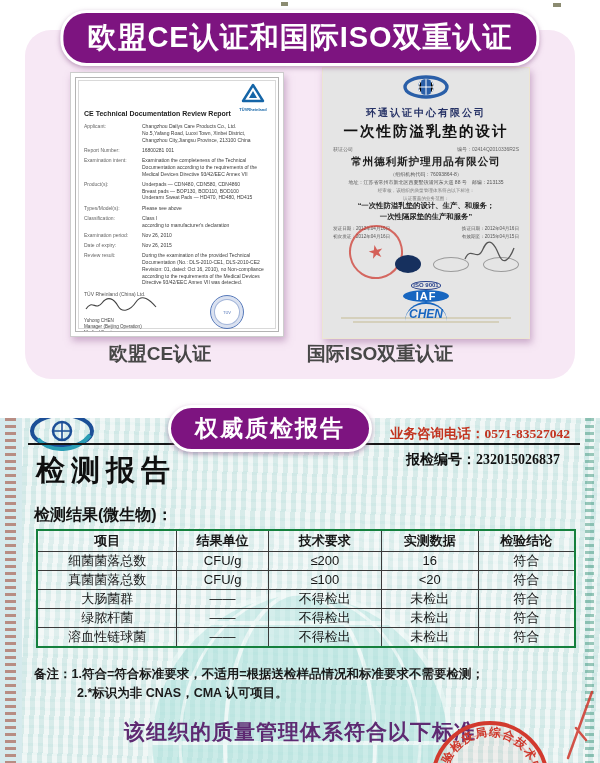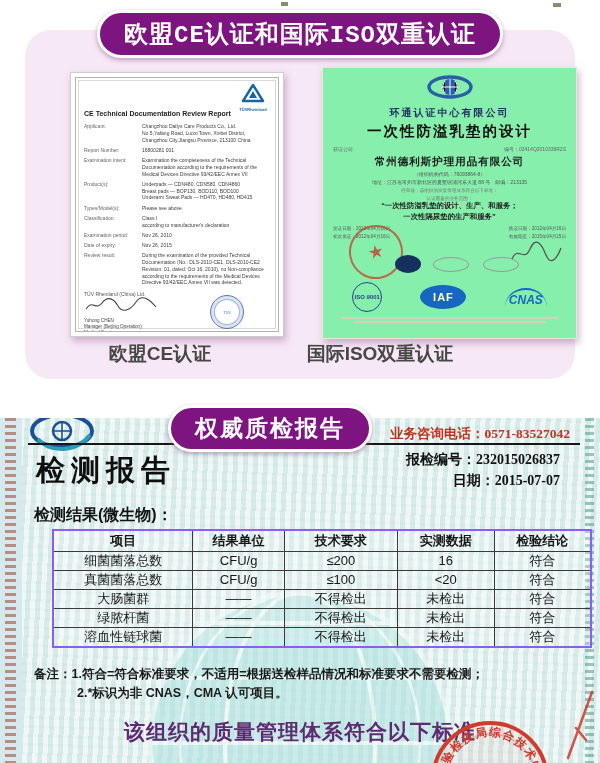--- a/index.html
+++ b/index.html
@@ -13,21 +13,21 @@
   
   .panel1 {
     position:absolute; left:25px; top:30px; width:550px; height:349px;
     background:#f7e8f5; border-radius:26px;
   }
   .pill {
     position:absolute; background:#7d1480; color:#fff; font-weight:bold;
     border:3px solid #ffffff; border-radius:26px; text-align:center;
     box-shadow:0 2px 5px rgba(140,90,140,.55); white-space:nowrap; z-index:6;
   }
-  .pill1 { left:50%; transform:translateX(-50%); top:10px; padding:5px 24px; font-size:24px; letter-spacing:1px;font-family:Liberation Mono, monospace; }
+  .pill1 { left:50%; transform:translateX(-50%); top:10px; padding:5px 24px; font-size:29px; letter-spacing:1px; }
   .pill2 { left:168px; top:405px; width:204px; padding:5px 0; font-size:23px; letter-spacing:2px; }
 
   .cert { position:absolute; box-shadow:2px 4px 7px rgba(160,110,160,.5); overflow:hidden; }
   .cert-left { left:70px; top:72px; width:214px; height:265px; background:#fff; border:1px solid #cdcdcd; }
   .cl-inner { position:absolute; inset:4px; border:1px solid #b3b3b3; box-shadow:inset 0 0 0 2px #fff, inset 0 0 0 3px #d9d9d9; padding:6px 8px; overflow:hidden; }
   .tuv { position:absolute; right:8px; top:5px; width:34px; text-align:center; }
   .tuv-word { font-size:4px; color:#1565a7; font-weight:bold; letter-spacing:0; display:block; }
   .cl-title { margin-top:26px; font-size:7px; font-weight:bold; color:#222; }
   .cl-fields { margin-top:6px; }
   .cl-f { display:flex; gap:4px; font-size:5px; line-height:1.35; margin-bottom:3.5px; }
@@ -35,40 +35,40 @@
   .cl-f .val { color:#3d3d3d; white-space:pre-line; flex:1; }
   .cl-sig { position:relative; margin-top:5px; height:52px; }
   .cl-org { font-size:5px; color:#555; }
   .cl-name { font-size:4.6px; color:#444; margin-top:1px; }
   .blue-stamp {
     position:absolute; right:26px; top:4px; width:34px; height:34px; border-radius:50%;
     border:1.5px solid #3a62ae; box-shadow:inset 0 0 0 3px rgba(255,255,255,.6), inset 0 0 0 4px rgba(58,98,174,.55);
     color:#3a62ae; font-size:4px; display:flex; align-items:center; justify-content:center; opacity:.85;
   }
 
-  .cert-right { left:322px; top:67px; width:255px; height:272px; background:#86efac; border:1px solid #ece6d2; padding:6px 10px; text-align:center; }
+  .cert-right { left:322px; top:67px; width:208px; height:272px; background:#e5e5e5; border:1px solid #ece6d2; padding:6px 10px; text-align:center; }
   .cr-org { font-size:10px; font-weight:bold; color:#253165; letter-spacing:2px; margin-top:2px; }
   .cr-title { font-size:14.5px; font-weight:bold; color:#111; letter-spacing:2px; margin-top:2px; font-family:"Liberation Serif", serif; }
   .cr-norow { display:flex; justify-content:space-between; font-size:5px; color:#666; margin-top:5px; }
   .cr-company { font-size:10.5px; font-weight:bold; color:#1d1d1d; margin-top:3px; letter-spacing:1px; }
   .cr-small { font-size:5px; color:#555; margin-top:2px; }
   .cr-tiny { font-size:4.6px; color:#777; margin-top:3px; }
   .cr-std { font-size:9.5px; font-weight:bold; color:#111; margin-top:2px; font-family:"Liberation Serif", serif; }
   .cr-scope { font-size:7.4px; font-weight:bold; color:#222; line-height:1.45; }
   .cr-dates { display:flex; justify-content:space-between; font-size:4.6px; color:#555; margin-top:3px; }
   .cr-dates div { line-height:1.6; }
   .cr-seals { position:relative; height:38px; margin-top:1px; }
   .red-round {
     position:absolute; left:16px; top:-16px; width:54px; height:54px; border-radius:50%;
     border:2px solid rgba(205,50,40,.7); display:flex; align-items:center; justify-content:center;
     color:rgba(205,50,40,.75); font-size:18px; transform:rotate(-12deg);
   }
   .oval { position:absolute; border:1px solid #9a9a9a; border-radius:50%; font-size:3.5px; color:#888; display:flex; align-items:center; justify-content:center; }
   .oval-dark { position:absolute; left:62px; top:14px; width:26px; height:18px; border-radius:50%; background:#16305e; }
-  .cr-badges { display:flex; justify-content:space-around; align-items:center; margin-top:2px; height:32px; }
+  .cr-badges { display:flex; justify-content:space-around; align-items:center; margin-top:2px; height:32px;flex-direction:column; }
   .iso-badge { width:30px; height:30px; border-radius:50%; border:1.5px solid #27408b; color:#27408b; font-size:6px; font-weight:bold; display:flex; align-items:center; justify-content:center; text-align:center; line-height:1.1; }
   .iaf-badge { width:46px; height:24px; border-radius:50%; background:#1766c0; color:#fff; font-weight:bold; font-size:11px; display:flex; align-items:center; justify-content:center; letter-spacing:1px; }
   .cnas-badge { color:#1766c0; font-weight:bold; font-size:12px; font-style:italic; border-top:2px solid #1766c0; border-radius:50% 50% 0 0 / 100% 100% 0 0; padding:3px 4px 0; }
   .cr-footer { margin-top:4px; }
   .bar2 { height:2px; background:#d5d0bc; margin:2px 8px; }
 
   .caption { position:absolute; top:341px; width:212px; text-align:center; font-size:19px; font-weight:bold; color:#474747; }
   .cap-left { left:54px; }
   .cap-right { left:274px; }
 
@@ -83,21 +83,21 @@
   .edge-left  { left:0;  background-image:repeating-linear-gradient(180deg, rgba(158,64,44,.55) 0 3px, transparent 3px 7px); background-size:11px 100%; background-position:5px 0; }
   .edge-right { right:0; background-color:transparent; background-image:repeating-linear-gradient(180deg, rgba(44,140,112,.45) 0 3px, transparent 3px 7px); background-size:9px 100%; background-position:7px 0; }
   .watermark { position:absolute; left:105px; top:130px; opacity:.55; }
   .ciq-logo { position:absolute; left:24px; top:-5px; }
   .phone { position:absolute; right:30px; top:7px; font-size:13.5px; font-weight:bold; color:#c2331f; font-family:Liberation Serif, serif; }
   .rule { position:absolute; left:28px; top:25px; width:552px; height:2px; background:#161616; }
   .r-title { position:absolute; left:36px; top:33px; font-size:29px; font-weight:bold; color:#0f0f0f; letter-spacing:6px; }
   .r-meta { position:absolute; right:40px; top:31px; text-align:right; font-size:14px; font-weight:bold; color:#111; line-height:20px; }
   .r-meta .num { font-family:"Liberation Serif", serif; font-weight:bold; }
   .r-sub { position:absolute; left:34px; top:87px; font-size:16px; font-weight:bold; color:#141414; }
-  table.r-table { position:absolute; left:52px; top:111px; width:540px; border-collapse:collapse; border:2px solid #8b5cf6; font-size:13px; color:#171717; background:rgba(255,255,255,.18); }
+  table.r-table { position:absolute; left:36px; top:111px; width:540px; border-collapse:collapse; border:2px solid #15803d; font-size:13px; color:#171717; background:rgba(255,255,255,.18); }
   .r-table th, .r-table td { border:1px solid #3a3a3a; text-align:center; padding:0; }
   .r-table th { height:21px; font-weight:bold; }
   .r-table td { height:17px; font-weight:normal; }
   .notes { position:absolute; left:34px; top:247px; font-size:12.5px; font-weight:bold; color:#1a1a1a; line-height:19px; }
   .note2 { padding-left:43px; }
   .slogan { position:absolute; left:0; top:300px; width:100%; text-align:center; font-size:21px; font-weight:bold; color:#5e2a72; letter-spacing:1px; }
   .stamp-wrap { position:absolute; left:424px; top:292px; width:132px; height:53px; }
   .pen-mark { position:absolute; left:556px; top:270px; width:40px; height:78px; opacity:.85; }
 </style>
 </head>
@@ -215,21 +215,21 @@
       <div class="oval-dark"></div>
       <div class="oval" style="left:100px; top:16px; width:36px; height:15px;"></div>
       <div class="oval" style="left:150px; top:16px; width:36px; height:15px;"></div>
       <svg style="position:absolute; right:2px; top:0;" width="56" height="26" viewBox="0 0 56 26">
         <path d="M4 18 C10 4, 16 22, 22 8 S34 4, 38 14 S48 20, 53 7" fill="none" stroke="#555" stroke-width="1.3"></path>
       </svg>
     </div>
     <div class="cr-badges">
       <div class="iso-badge">ISO 9001</div>
       <div class="iaf-badge">IAF</div>
-      <div class="cnas-badge">CNAS</div>
+      <div class="cnas-badge">CHEN</div>
     </div>
     <div class="cr-footer">
       <div class="bar2"></div>
       <div class="bar2" style="margin:2px 20px;"></div>
     </div>
   </div>
 
   <div class="caption cap-left">欧盟CE认证</div>
   <div class="caption cap-right">国际ISO双重认证</div>
 
@@ -254,21 +254,20 @@
       <circle cx="38" cy="18" r="9" fill="none" stroke="#1c4f97" stroke-width="2.5"></circle>
       <path d="M29 18 H47 M38 9 V27" stroke="#1c4f97" stroke-width="1.6"></path>
     </svg>
 
     <div class="phone">业务咨询电话：0571-83527042</div>
     <div class="rule"></div>
     <div class="r-title">检测报告</div>
 
     <div class="r-meta">
       <div><span>报检编号：</span><span class="num">232015026837</span></div>
-      <div><span>日期：</span><span class="num">2015-07-07</span></div>
     </div>
 
     <div class="r-sub">检测结果(微生物)：</div>
 
     <table class="r-table">
       <colgroup>
           <col style="width:26%">
           <col style="width:17%">
           <col style="width:21%">
           <col style="width:18%">

